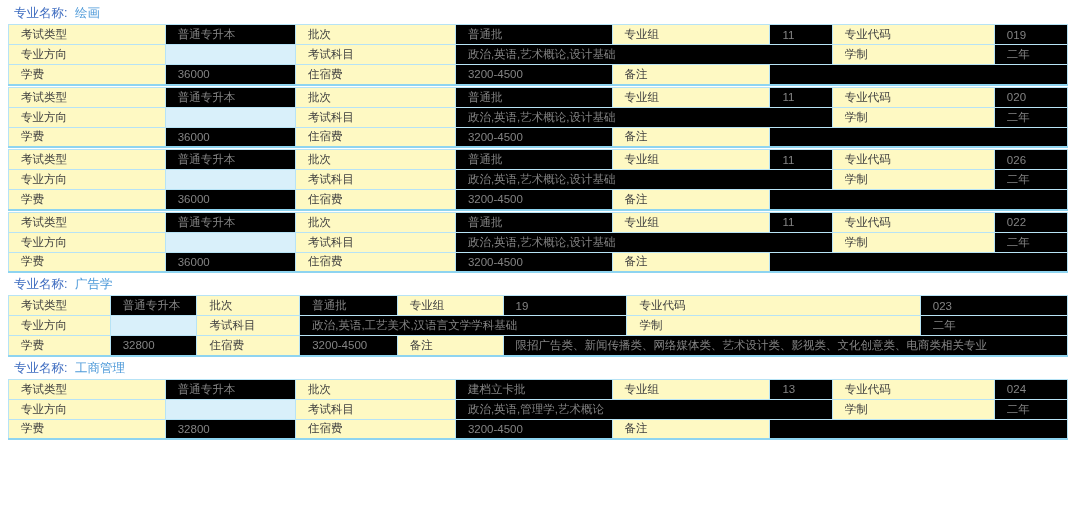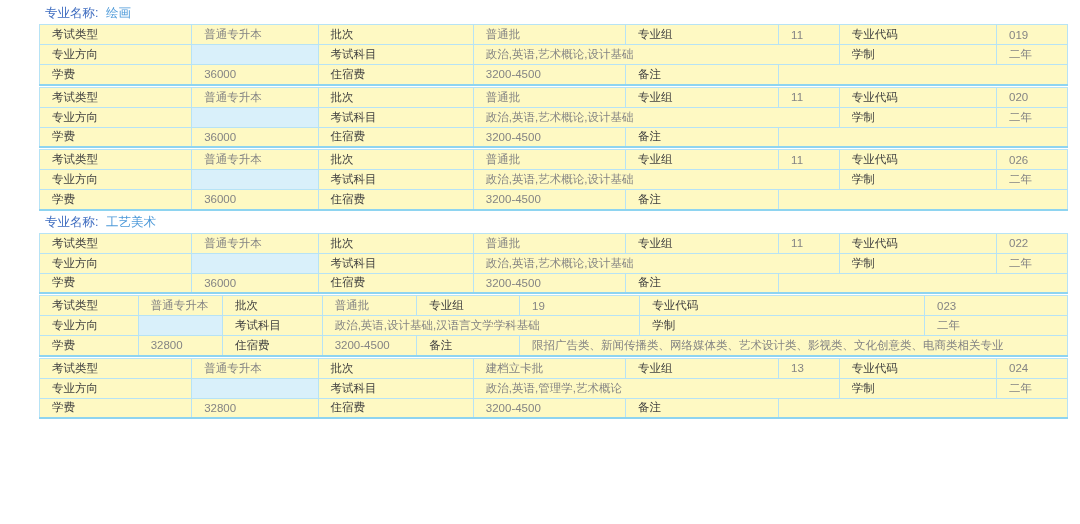--- a/index.html
+++ b/index.html
@@ -4,21 +4,21 @@
 <style>
   * { box-sizing: border-box; }
   html, body {
     margin: 0; padding: 0;
     width: 1080px; height: 524px;
     background: #ffffff;
     font-family: "Liberation Sans", "DejaVu Sans", sans-serif;
     overflow: hidden;
   }
   .page { padding: 3px 12px 0 8px; }
-  .block { margin-bottom: 1px; margin-left: 31px; }
+  .block { margin-bottom: 1px; }
   .block-title {
     padding: 3px 0 4px 6px;
     font-size: 12.5px;
     line-height: 14px;
     white-space: nowrap;
   }
   .title-label { color: #3e6cc0; }
   .title-name  { color: #4e9ad9; margin-left: 4px; }
   table.info-table {
     width: 100%;
@@ -30,21 +30,21 @@
   table.info-table td {
     height: 20px;
     font-size: 11.5px;
     padding: 0 4px 0 12px;
     border: 1px solid #b7e3f5;
     vertical-align: middle;
     white-space: nowrap;
     overflow: hidden;
   }
   td.lbl { background: #fef9c3; color: #3f3f3f; }
-  td.val { background: #fef9c3; color: #848484; }
+  td.val { background: #000000; color: #848484; }
   td.val.lblbg { background: #d9f0fa; }
   
   .layout-a col.c1 { width: 14.8%; }
   .layout-a col.c2 { width: 12.3%; }
   .layout-a col.c3 { width: 15.1%; }
   .layout-a col.c4 { width: 14.8%; }
   .layout-a col.c5 { width: 14.9%; }
   .layout-a col.c6 { width: 5.9%;  }
   .layout-a col.c7 { width: 15.3%; }
   .layout-a col.c8 { width: 6.9%;  }
@@ -189,67 +189,67 @@
           <td class="lbl">住宿费</td>
           <td class="val">3200-4500</td>
           <td class="lbl">备注</td>
           <td class="val" colspan="3"></td>
         </tr>
       </tbody>
     </table>
   </section>
 
   <section class="block">
+    <table class="info-table layout-a">
+      <colgroup>
+        <col class="c1">
+          <col class="c2">
+          <col class="c3">
+          <col class="c4">
+        <col class="c5">
+          <col class="c6">
+          <col class="c7">
+          <col class="c8">
+      </colgroup>
+      <tbody>
+        <tr>
+          <td class="lbl">考试类型</td>
+          <td class="val">普通专升本</td>
+          <td class="lbl">批次</td>
+          <td class="val">普通批</td>
+          <td class="lbl">专业组</td>
+          <td class="val">11</td>
+          <td class="lbl">专业代码</td>
+          <td class="val">022</td>
+        </tr>
+        <tr>
+          <td class="lbl">专业方向</td>
+          <td class="val lblbg"></td>
+          <td class="lbl">考试科目</td>
+          <td class="val" colspan="3">政治,英语,艺术概论,设计基础</td>
+          <td class="lbl">学制</td>
+          <td class="val">二年</td>
+        </tr>
+        <tr>
+          <td class="lbl">学费</td>
+          <td class="val">36000</td>
+          <td class="lbl">住宿费</td>
+          <td class="val">3200-4500</td>
+          <td class="lbl">备注</td>
+          <td class="val" colspan="3"></td>
+        </tr>
+      </tbody>
+    </table>
+  </section>
+
+  <section class="block">
     <div class="block-title">
       <span class="title-label">专业名称:</span>
-      <span class="title-name">工艺美术</span>
+      <span class="title-name">广告学</span>
     </div>
-    <table class="info-table layout-a">
-      <colgroup>
-        <col class="c1">
-          <col class="c2">
-          <col class="c3">
-          <col class="c4">
-        <col class="c5">
-          <col class="c6">
-          <col class="c7">
-          <col class="c8">
-      </colgroup>
-      <tbody>
-        <tr>
-          <td class="lbl">考试类型</td>
-          <td class="val">普通专升本</td>
-          <td class="lbl">批次</td>
-          <td class="val">普通批</td>
-          <td class="lbl">专业组</td>
-          <td class="val">11</td>
-          <td class="lbl">专业代码</td>
-          <td class="val">022</td>
-        </tr>
-        <tr>
-          <td class="lbl">专业方向</td>
-          <td class="val lblbg"></td>
-          <td class="lbl">考试科目</td>
-          <td class="val" colspan="3">政治,英语,艺术概论,设计基础</td>
-          <td class="lbl">学制</td>
-          <td class="val">二年</td>
-        </tr>
-        <tr>
-          <td class="lbl">学费</td>
-          <td class="val">36000</td>
-          <td class="lbl">住宿费</td>
-          <td class="val">3200-4500</td>
-          <td class="lbl">备注</td>
-          <td class="val" colspan="3"></td>
-        </tr>
-      </tbody>
-    </table>
-  </section>
-
-  <section class="block">
     <table class="info-table layout-b">
       <colgroup>
         <col class="c1">
           <col class="c2">
           <col class="c3">
           <col class="c4">
         <col class="c5">
           <col class="c6">
           <col class="c7">
           <col class="c8">
@@ -262,37 +262,41 @@
           <td class="val">普通批</td>
           <td class="lbl">专业组</td>
           <td class="val">19</td>
           <td class="lbl">专业代码</td>
           <td class="val">023</td>
         </tr>
         <tr>
           <td class="lbl">专业方向</td>
           <td class="val lblbg"></td>
           <td class="lbl">考试科目</td>
-          <td class="val" colspan="3">政治,英语,设计基础,汉语言文学学科基础</td>
+          <td class="val" colspan="3">政治,英语,工艺美术,汉语言文学学科基础</td>
           <td class="lbl">学制</td>
           <td class="val">二年</td>
         </tr>
         <tr>
           <td class="lbl">学费</td>
           <td class="val">32800</td>
           <td class="lbl">住宿费</td>
           <td class="val">3200-4500</td>
           <td class="lbl">备注</td>
           <td class="val" colspan="3">限招广告类、新闻传播类、网络媒体类、艺术设计类、影视类、文化创意类、电商类相关专业</td>
         </tr>
       </tbody>
     </table>
   </section>
 
   <section class="block">
+    <div class="block-title">
+      <span class="title-label">专业名称:</span>
+      <span class="title-name">工商管理</span>
+    </div>
     <table class="info-table layout-a">
       <colgroup>
         <col class="c1">
           <col class="c2">
           <col class="c3">
           <col class="c4">
         <col class="c5">
           <col class="c6">
           <col class="c7">
           <col class="c8">

